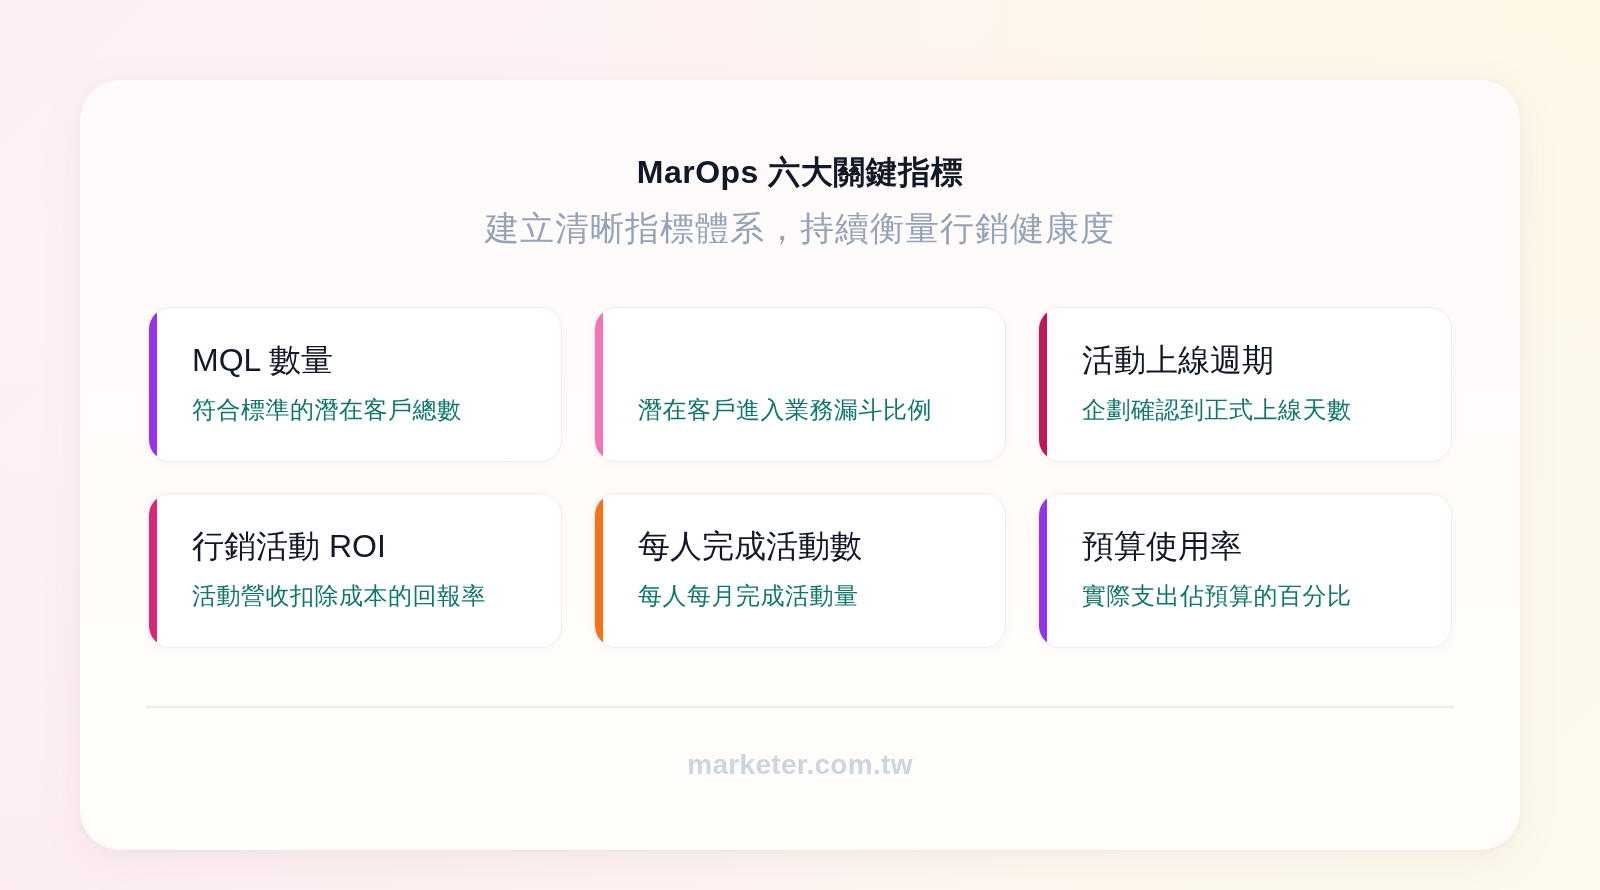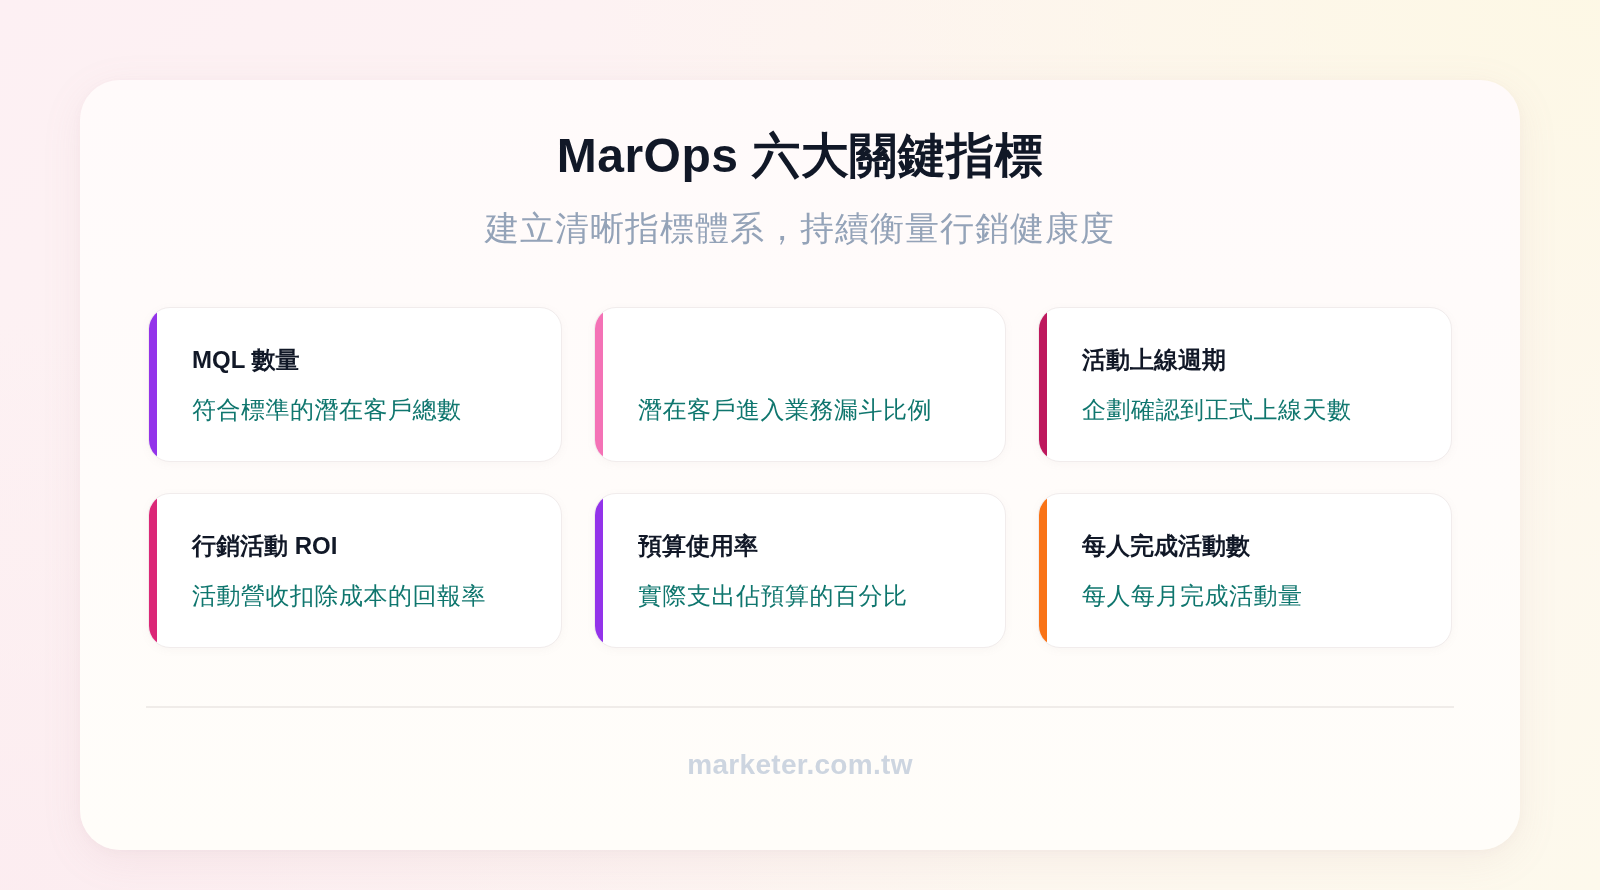--- a/index.html
+++ b/index.html
@@ -36,22 +36,22 @@
       position: absolute;
       left: 0;
       top: 0;
       width: 100%;
       text-align: center;
     }
     .title {
       position: absolute;
       left: 0;
       width: 100%;
-      top: 52px;
-      font-size: 48px;
+      top: 68px;
+      font-size: 32px;
       font-weight: 700;
       color: #111827;
       letter-spacing: 0.5px;
       line-height: 48px;
     }
     .subtitle {
       position: absolute;
       left: 0;
       width: 100%;
       top: 131px;
@@ -84,22 +84,22 @@
       position: absolute;
       left: 0;
       top: 0;
       bottom: 0;
       width: 8px;
     }
     .card .card-title {
       position: absolute;
       left: 43px;
       top: 34px;
-      font-size: 24px;
-      font-weight: 700;
+      font-size: 32px;
+      font-weight: 400;
       color: #111827;
       line-height: 36px;
       white-space: nowrap;
     }
     .card .card-desc {
       position: absolute;
       left: 43px;
       top: 86px;
       font-size: 24px;
       color: #0f766e;
@@ -153,26 +153,26 @@
       <div class="accent" style="background: rgb(190, 24, 93);"></div>
       <div class="card-title">活動上線週期</div>
       <div class="card-desc">企劃確認到正式上線天數</div>
     </div>
     <div class="card">
       <div class="accent" style="background: rgb(219, 39, 119);"></div>
       <div class="card-title">行銷活動 ROI</div>
       <div class="card-desc">活動營收扣除成本的回報率</div>
     </div>
     <div class="card">
+      <div class="accent" style="background: rgb(249, 115, 22);"></div>
+      <div class="card-title">每人完成活動數</div>
+      <div class="card-desc">每人每月完成活動量</div>
+    </div>
+    <div class="card">
       <div class="accent" style="background: rgb(147, 51, 234);"></div>
       <div class="card-title">預算使用率</div>
       <div class="card-desc">實際支出佔預算的百分比</div>
-    </div>
-    <div class="card">
-      <div class="accent" style="background: rgb(249, 115, 22);"></div>
-      <div class="card-title">每人完成活動數</div>
-      <div class="card-desc">每人每月完成活動量</div>
     </div>
   </div>
 
   <div class="divider"></div>
   <div class="footer">marketer.com.tw</div>
 </div>
 
 </body></html>

